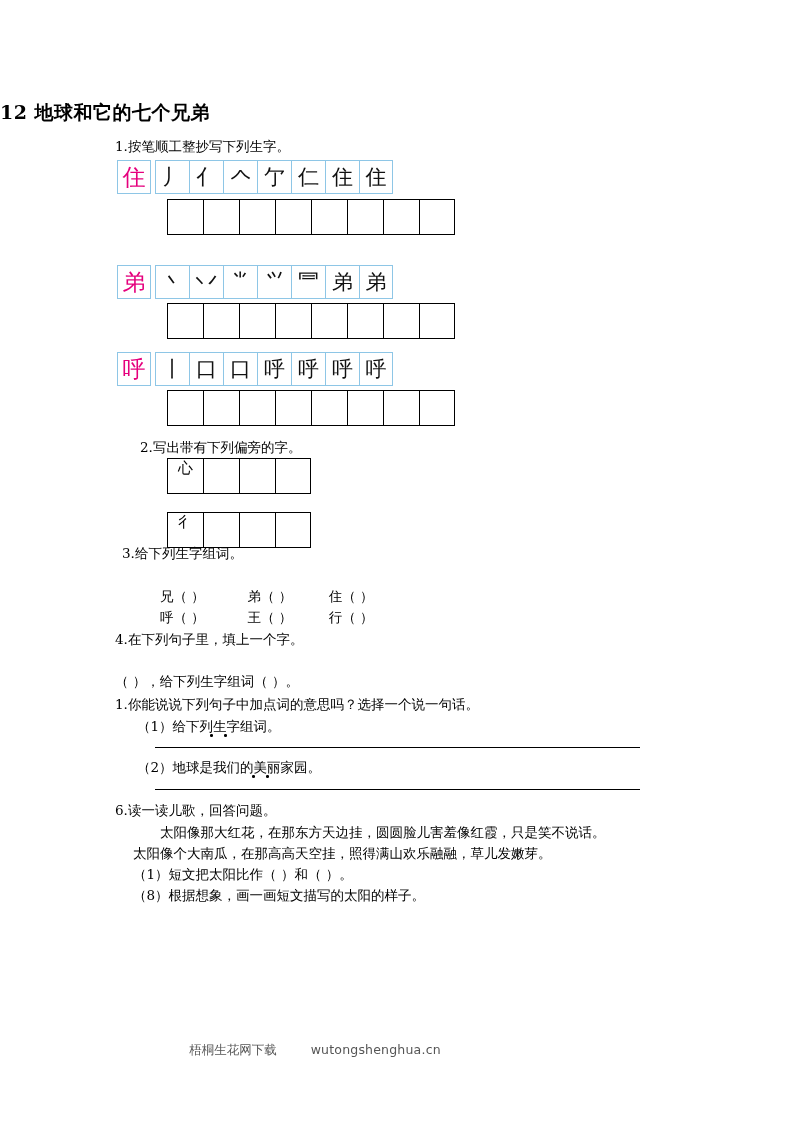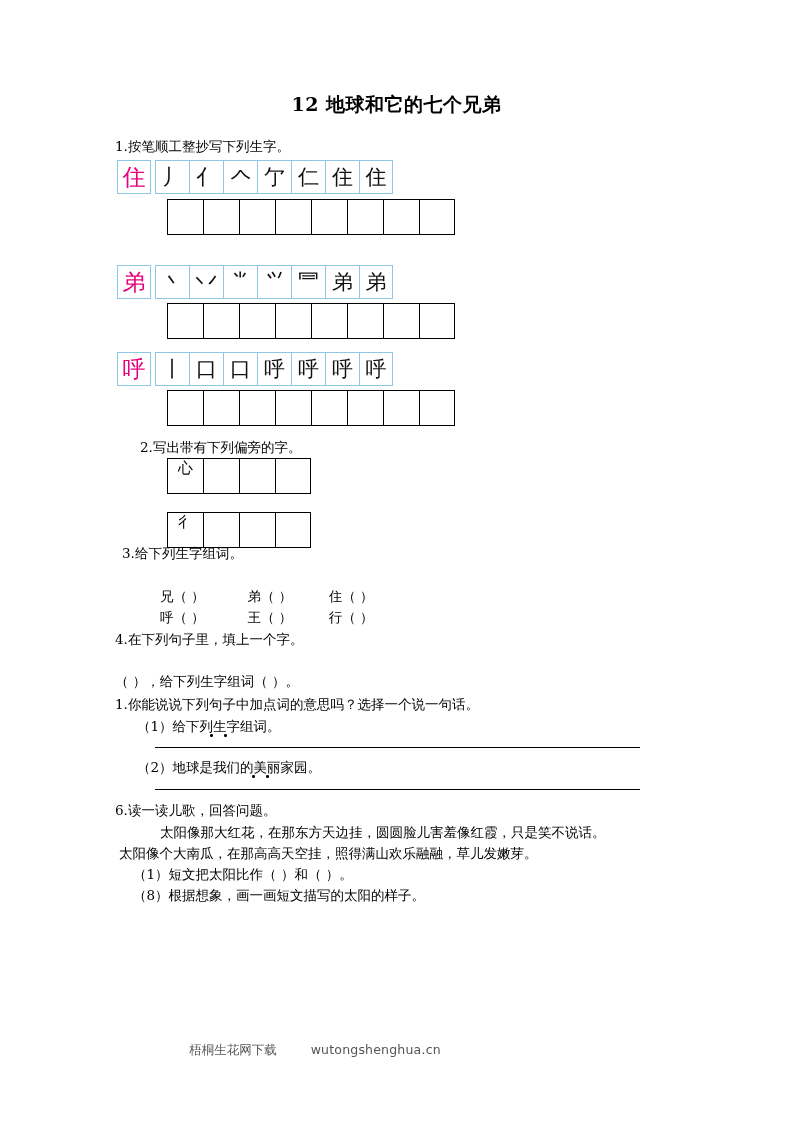--- a/index.html
+++ b/index.html
@@ -20,23 +20,22 @@
     position: absolute;
     left: 0; top: 0;
     width: 793px;
     height: 1122px;
   }
 
   
   .title {
     position: absolute;
     left: 0;
-    top: 92px;
+    top: 100px;
     width: 793px;
-    text-align: center;
     font-size: 19px;
     font-weight: bold;
     letter-spacing: 0.5px;
     font-family: "DejaVu Serif", "Liberation Serif", serif;
   }
 
   
   .q {
     position: absolute;
     font-size: 13.5px;
@@ -298,21 +297,21 @@
   <div class="body-line" style="left:137px; top:757px;">
     <span>（2）</span><span class="dotted">地球是我们的美丽家园。</span>
     <span class="dot-mark" style="left:115px; top:18px;"></span>
     <span class="dot-mark" style="left:129px; top:18px;"></span>
   </div>
 
   <div class="rule" style="left:155px; top:789px; width:485px;"></div>
 
   <div class="q" style="left:115px; top:800px;">6.读一读儿歌，回答问题。</div>
   <div class="body-line" style="left:160px; top:822px;">太阳像那大红花，在那东方天边挂，圆圆脸儿害羞像红霞，只是笑不说话。</div>
-  <div class="body-line" style="left:119px; top:843px;">太阳像个大南瓜，在那高高天空挂，照得满山欢乐融融，草儿发嫩芽。</div>
+  <div class="body-line" style="left:133px; top:843px;">太阳像个大南瓜，在那高高天空挂，照得满山欢乐融融，草儿发嫩芽。</div>
   <div class="body-line" style="left:133px; top:864px;">（1）短文把太阳比作（        ）和（        ）。</div>
   <div class="body-line" style="left:133px; top:885px;">（8）根据想象，画一画短文描写的太阳的样子。</div>
 
   <div class="footer">
     <span>梧桐生花网下载</span><span class="site">wutongshenghua.cn</span>
   </div>
 
 </div>
 
 </body></html>

